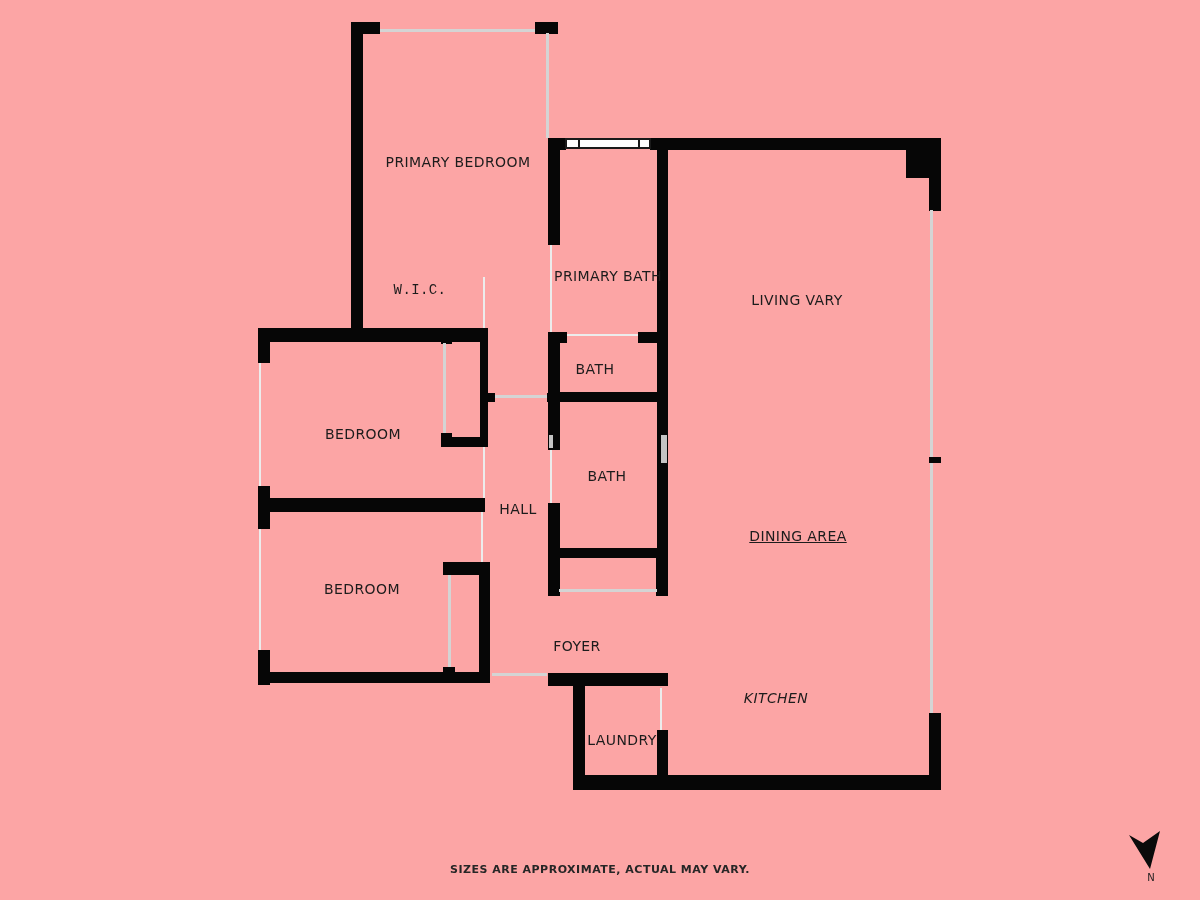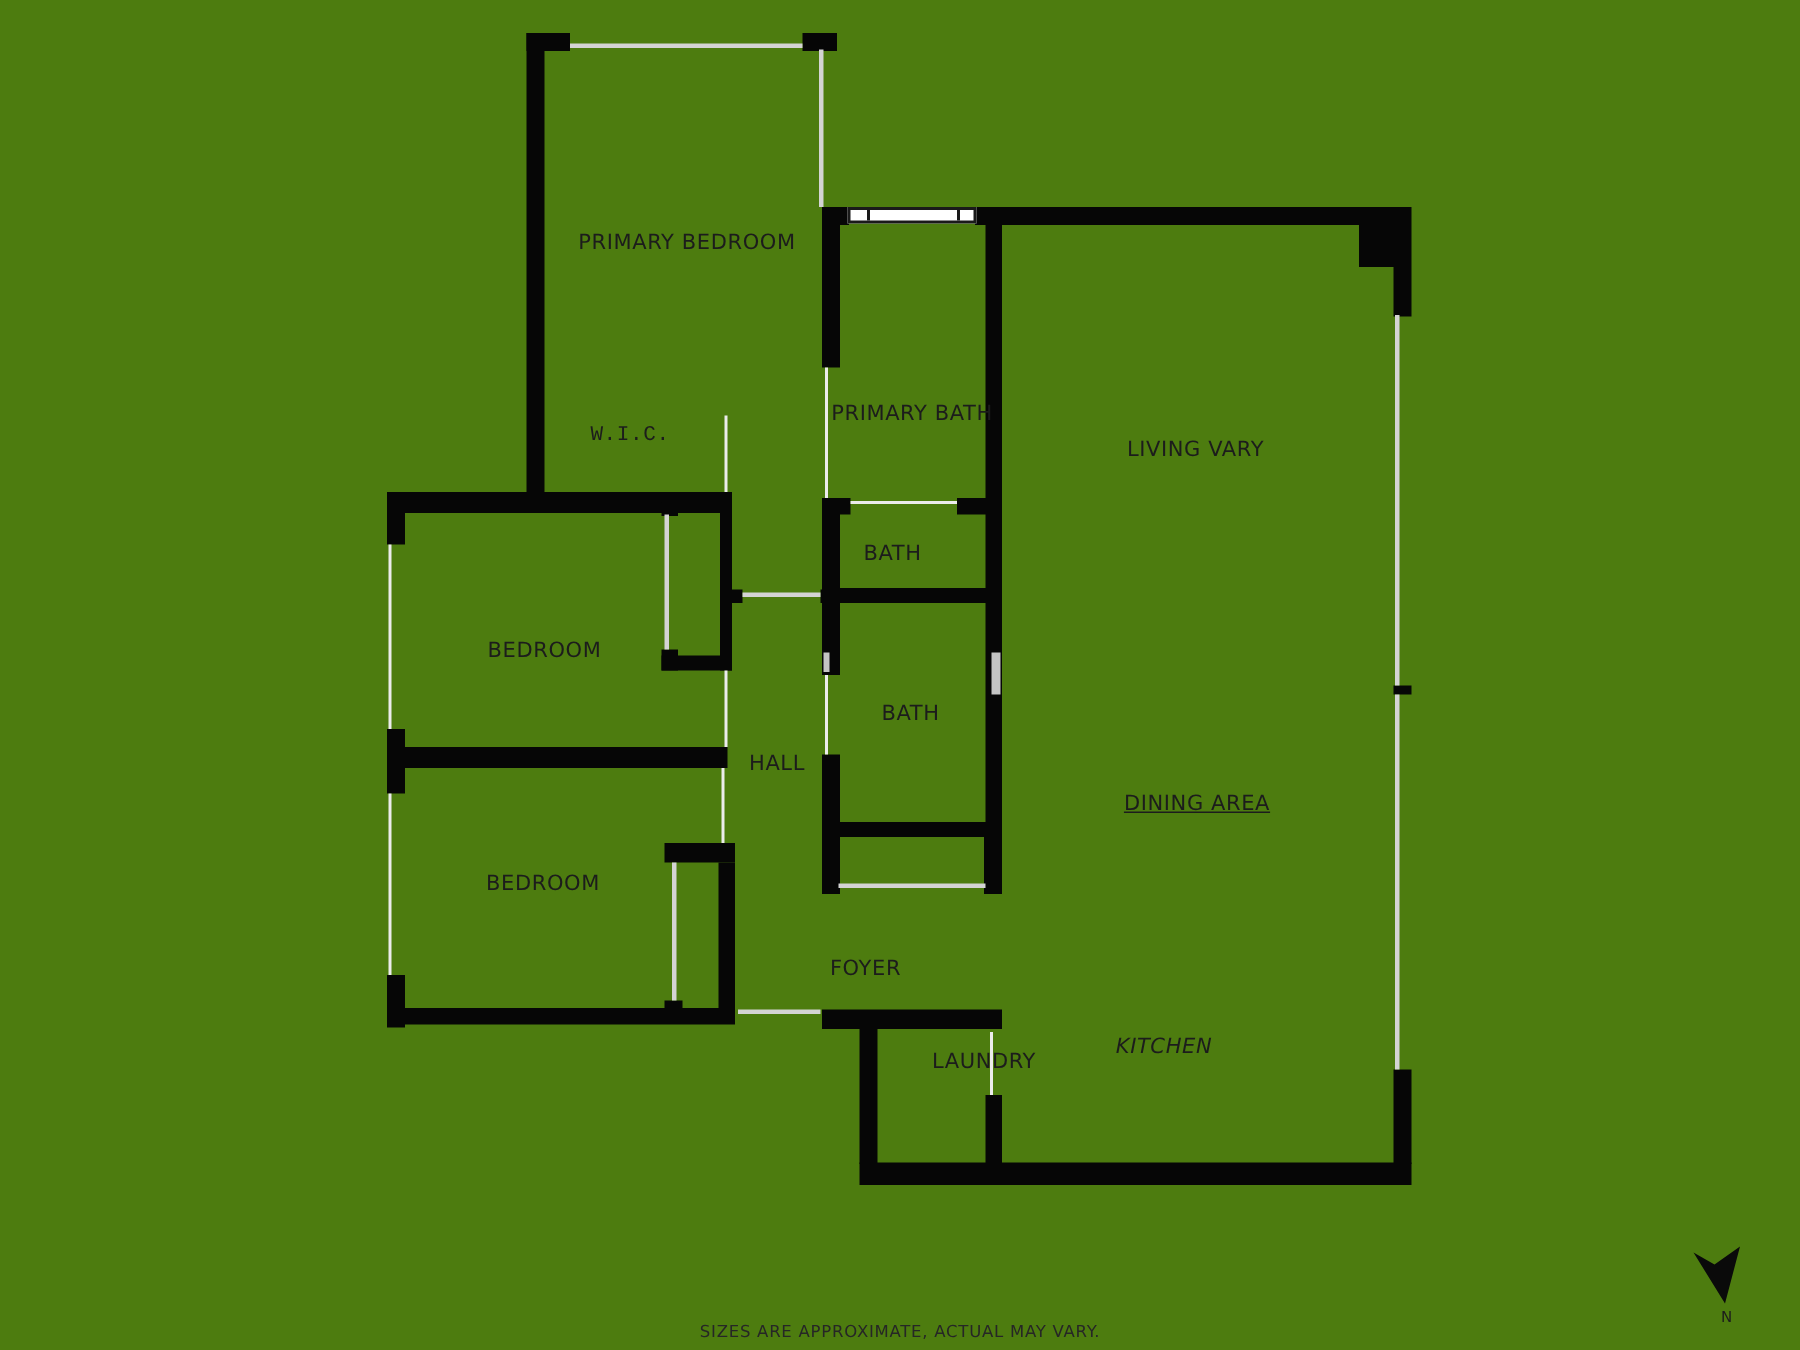--- a/index.html
+++ b/index.html
@@ -1,19 +1,19 @@
 <!DOCTYPE html>
 <html><head>
 <meta charset="utf-8">
 <style>
   html,body{margin:0;padding:0;background:#ffffff;}
   #canvas{
     position:relative;
     width:1200px;height:900px;
-    background:#4d7c0f;
+    background:#fca5a5;
     overflow:hidden;
     font-family:"DejaVu Sans","Liberation Sans",sans-serif;
   }
   .wall{position:absolute;background:#060606;}
   .opening-light{position:absolute;background:#d4d4d4;}
   .opening-faint{position:absolute;background:#ececec;}
   .notch{position:absolute;background:#c4c4c4;}
   .room-label{
     position:absolute;
     transform:translate(-50%,-50%);
@@ -119,22 +119,22 @@
       <div class="room-label" style="left: 608px; top: 276px;">PRIMARY BATH</div>
       <div class="room-label" style="left: 797px; top: 300px;">LIVING VARY</div>
       <div class="room-label" style="left: 595px; top: 369px;">BATH</div>
       <div class="room-label" style="left: 363px; top: 434px;">BEDROOM</div>
       <div class="room-label" style="left: 607px; top: 476px;">BATH</div>
       <div class="room-label" style="left: 518px; top: 509px;">HALL</div>
       <div class="room-label" style="left: 798px; top: 536px; text-decoration: underline;">DINING AREA</div>
       <div class="room-label" style="left: 362px; top: 589px;">BEDROOM</div>
       <div class="room-label" style="left: 577px; top: 646px;">FOYER</div>
       <div class="room-label" style="left: 776px; top: 698px; font-style: italic;">KITCHEN</div>
-      <div class="room-label" style="left: 622px; top: 708px; margin-left: 34px;">LAUNDRY</div>
+      <div class="room-label" style="left: 622px; top: 740px;">LAUNDRY</div>
     </div>
 
-  <div id="disclaimer" style="left: 600px; top: 888px;">SIZES ARE APPROXIMATE, ACTUAL MAY VARY.</div>
+  <div id="disclaimer" style="left: 600px; top: 869px; font-weight: bold;">SIZES ARE APPROXIMATE, ACTUAL MAY VARY.</div>
 
   <svg id="compass" width="70" height="80" viewBox="1115 820 70 80" style="left:1115px;top:820px;">
     <polygon id="compass-arrow" fill="#0a0a0a" points="1129,835 1143,843 1160,831 1150,869"></polygon>
     <text id="compass-label" text-anchor="middle" x="1151" y="881">N</text>
   </svg>
 </div>
 
 </body></html>

